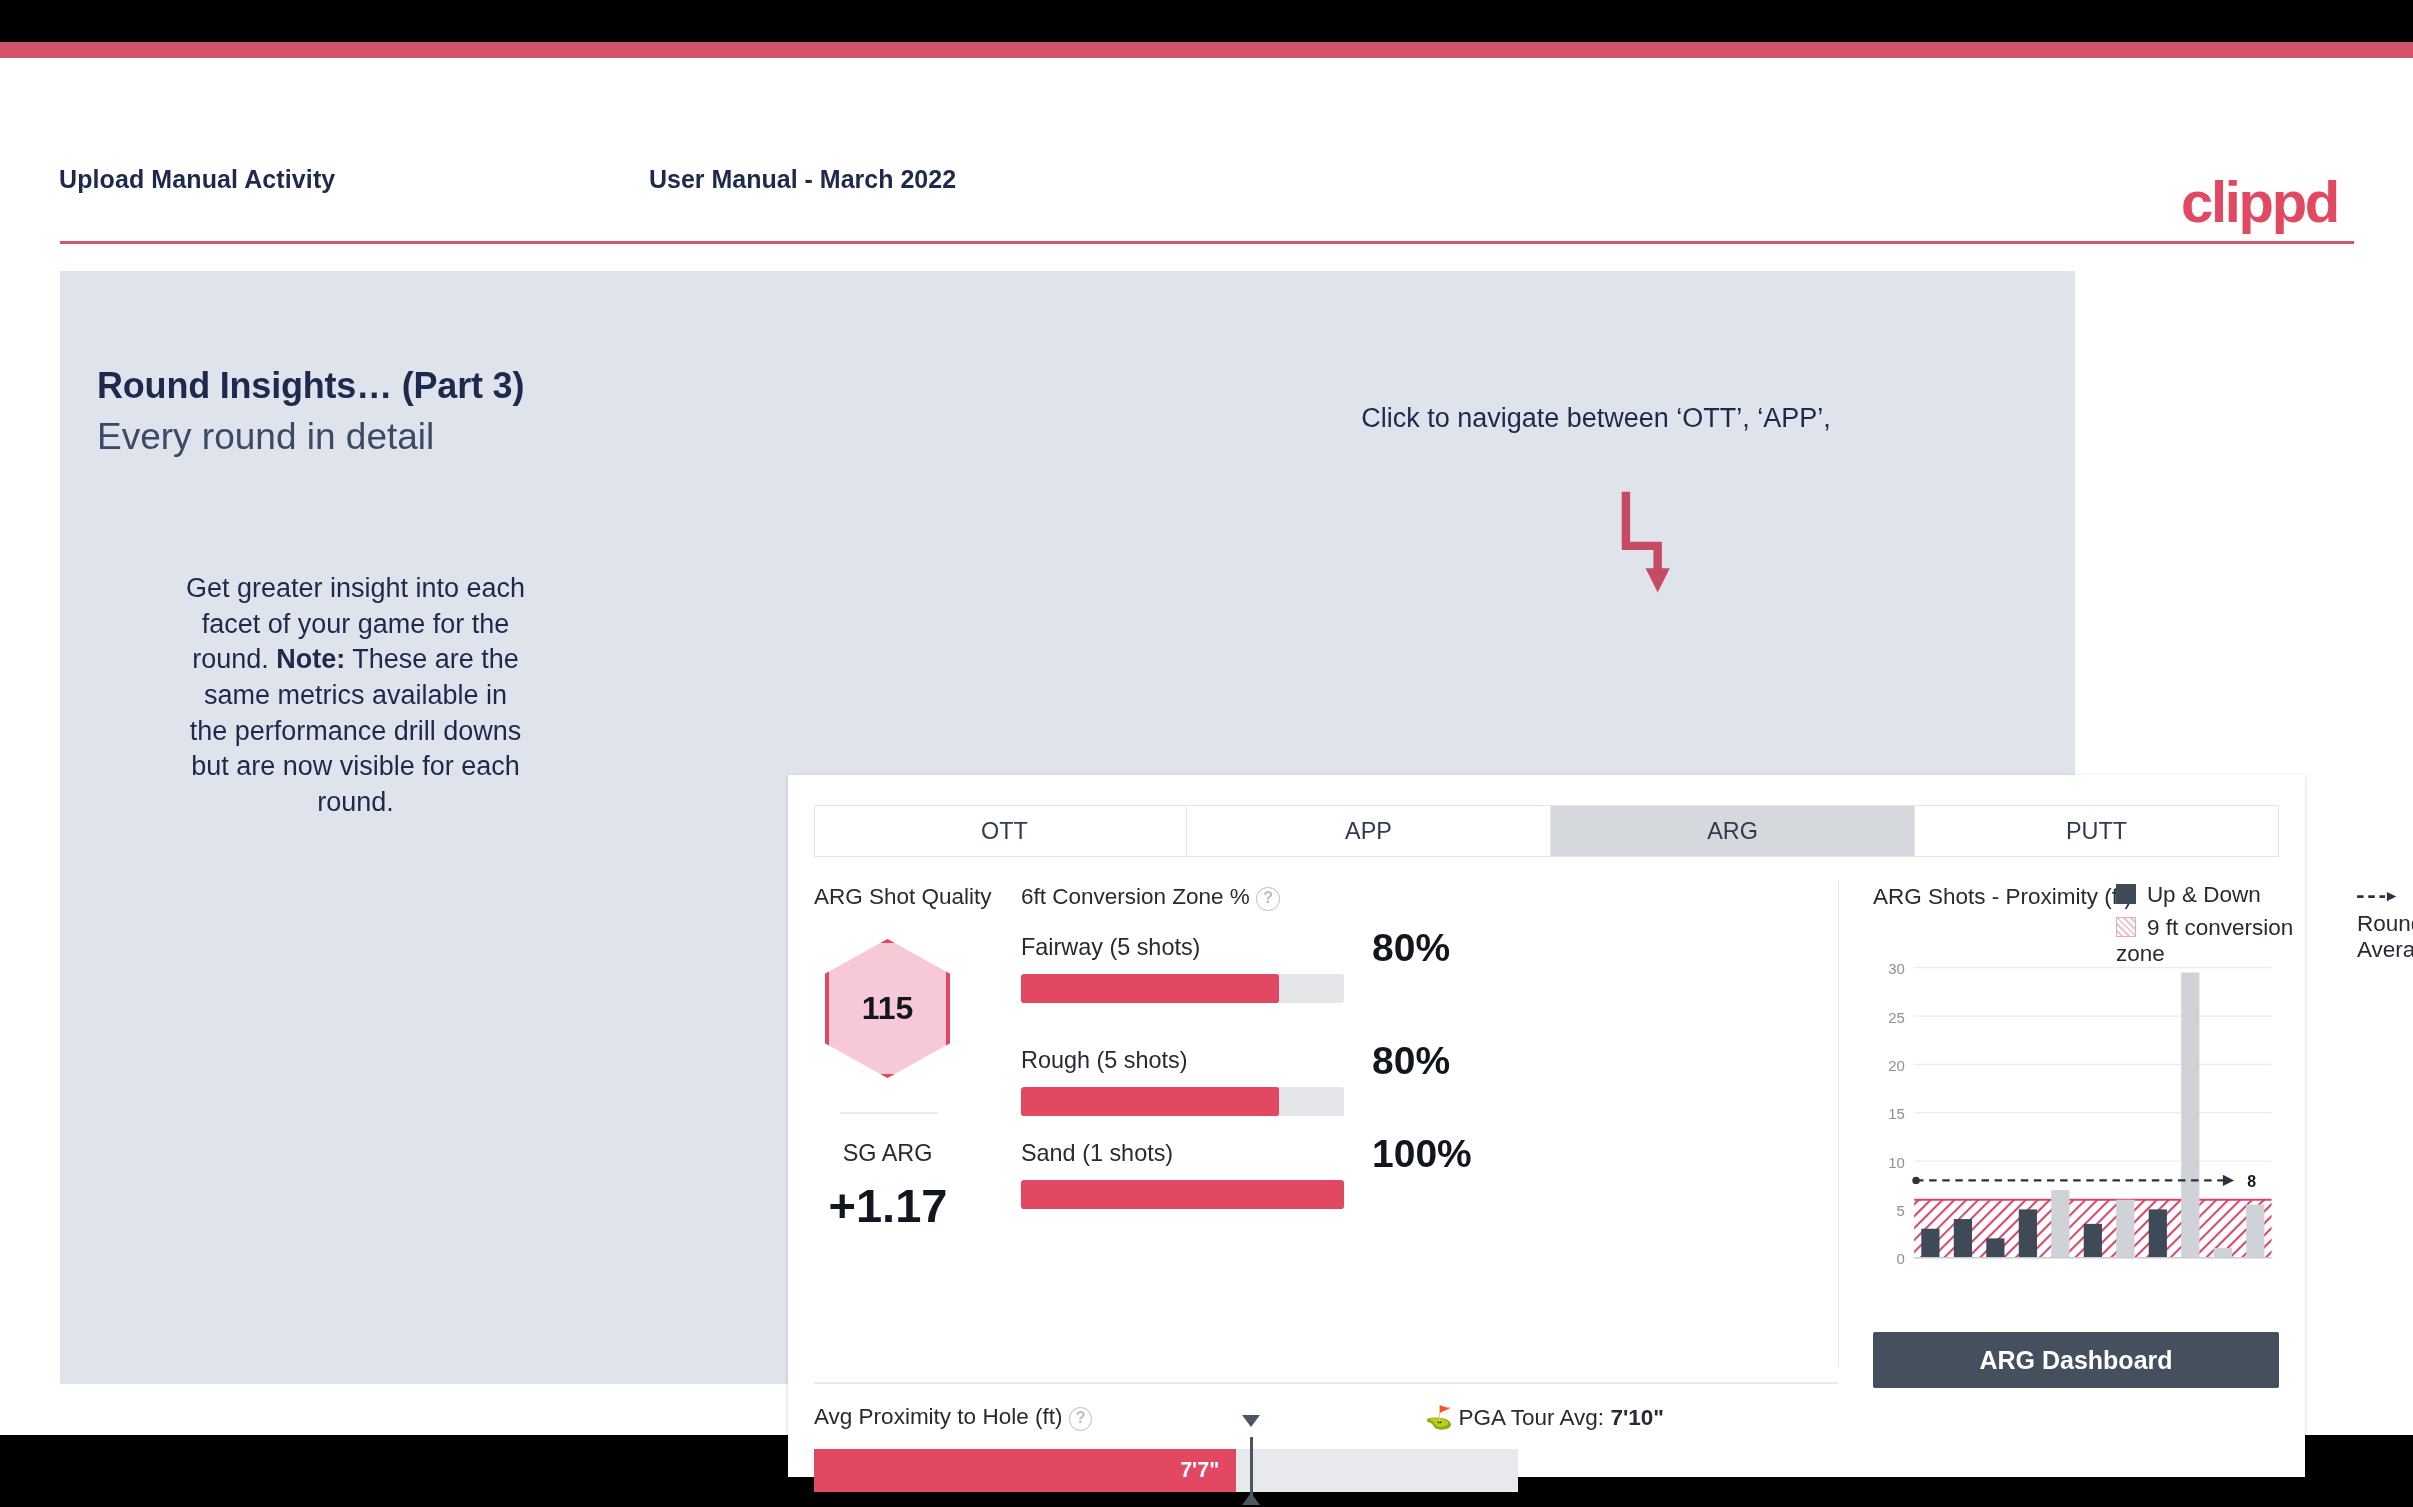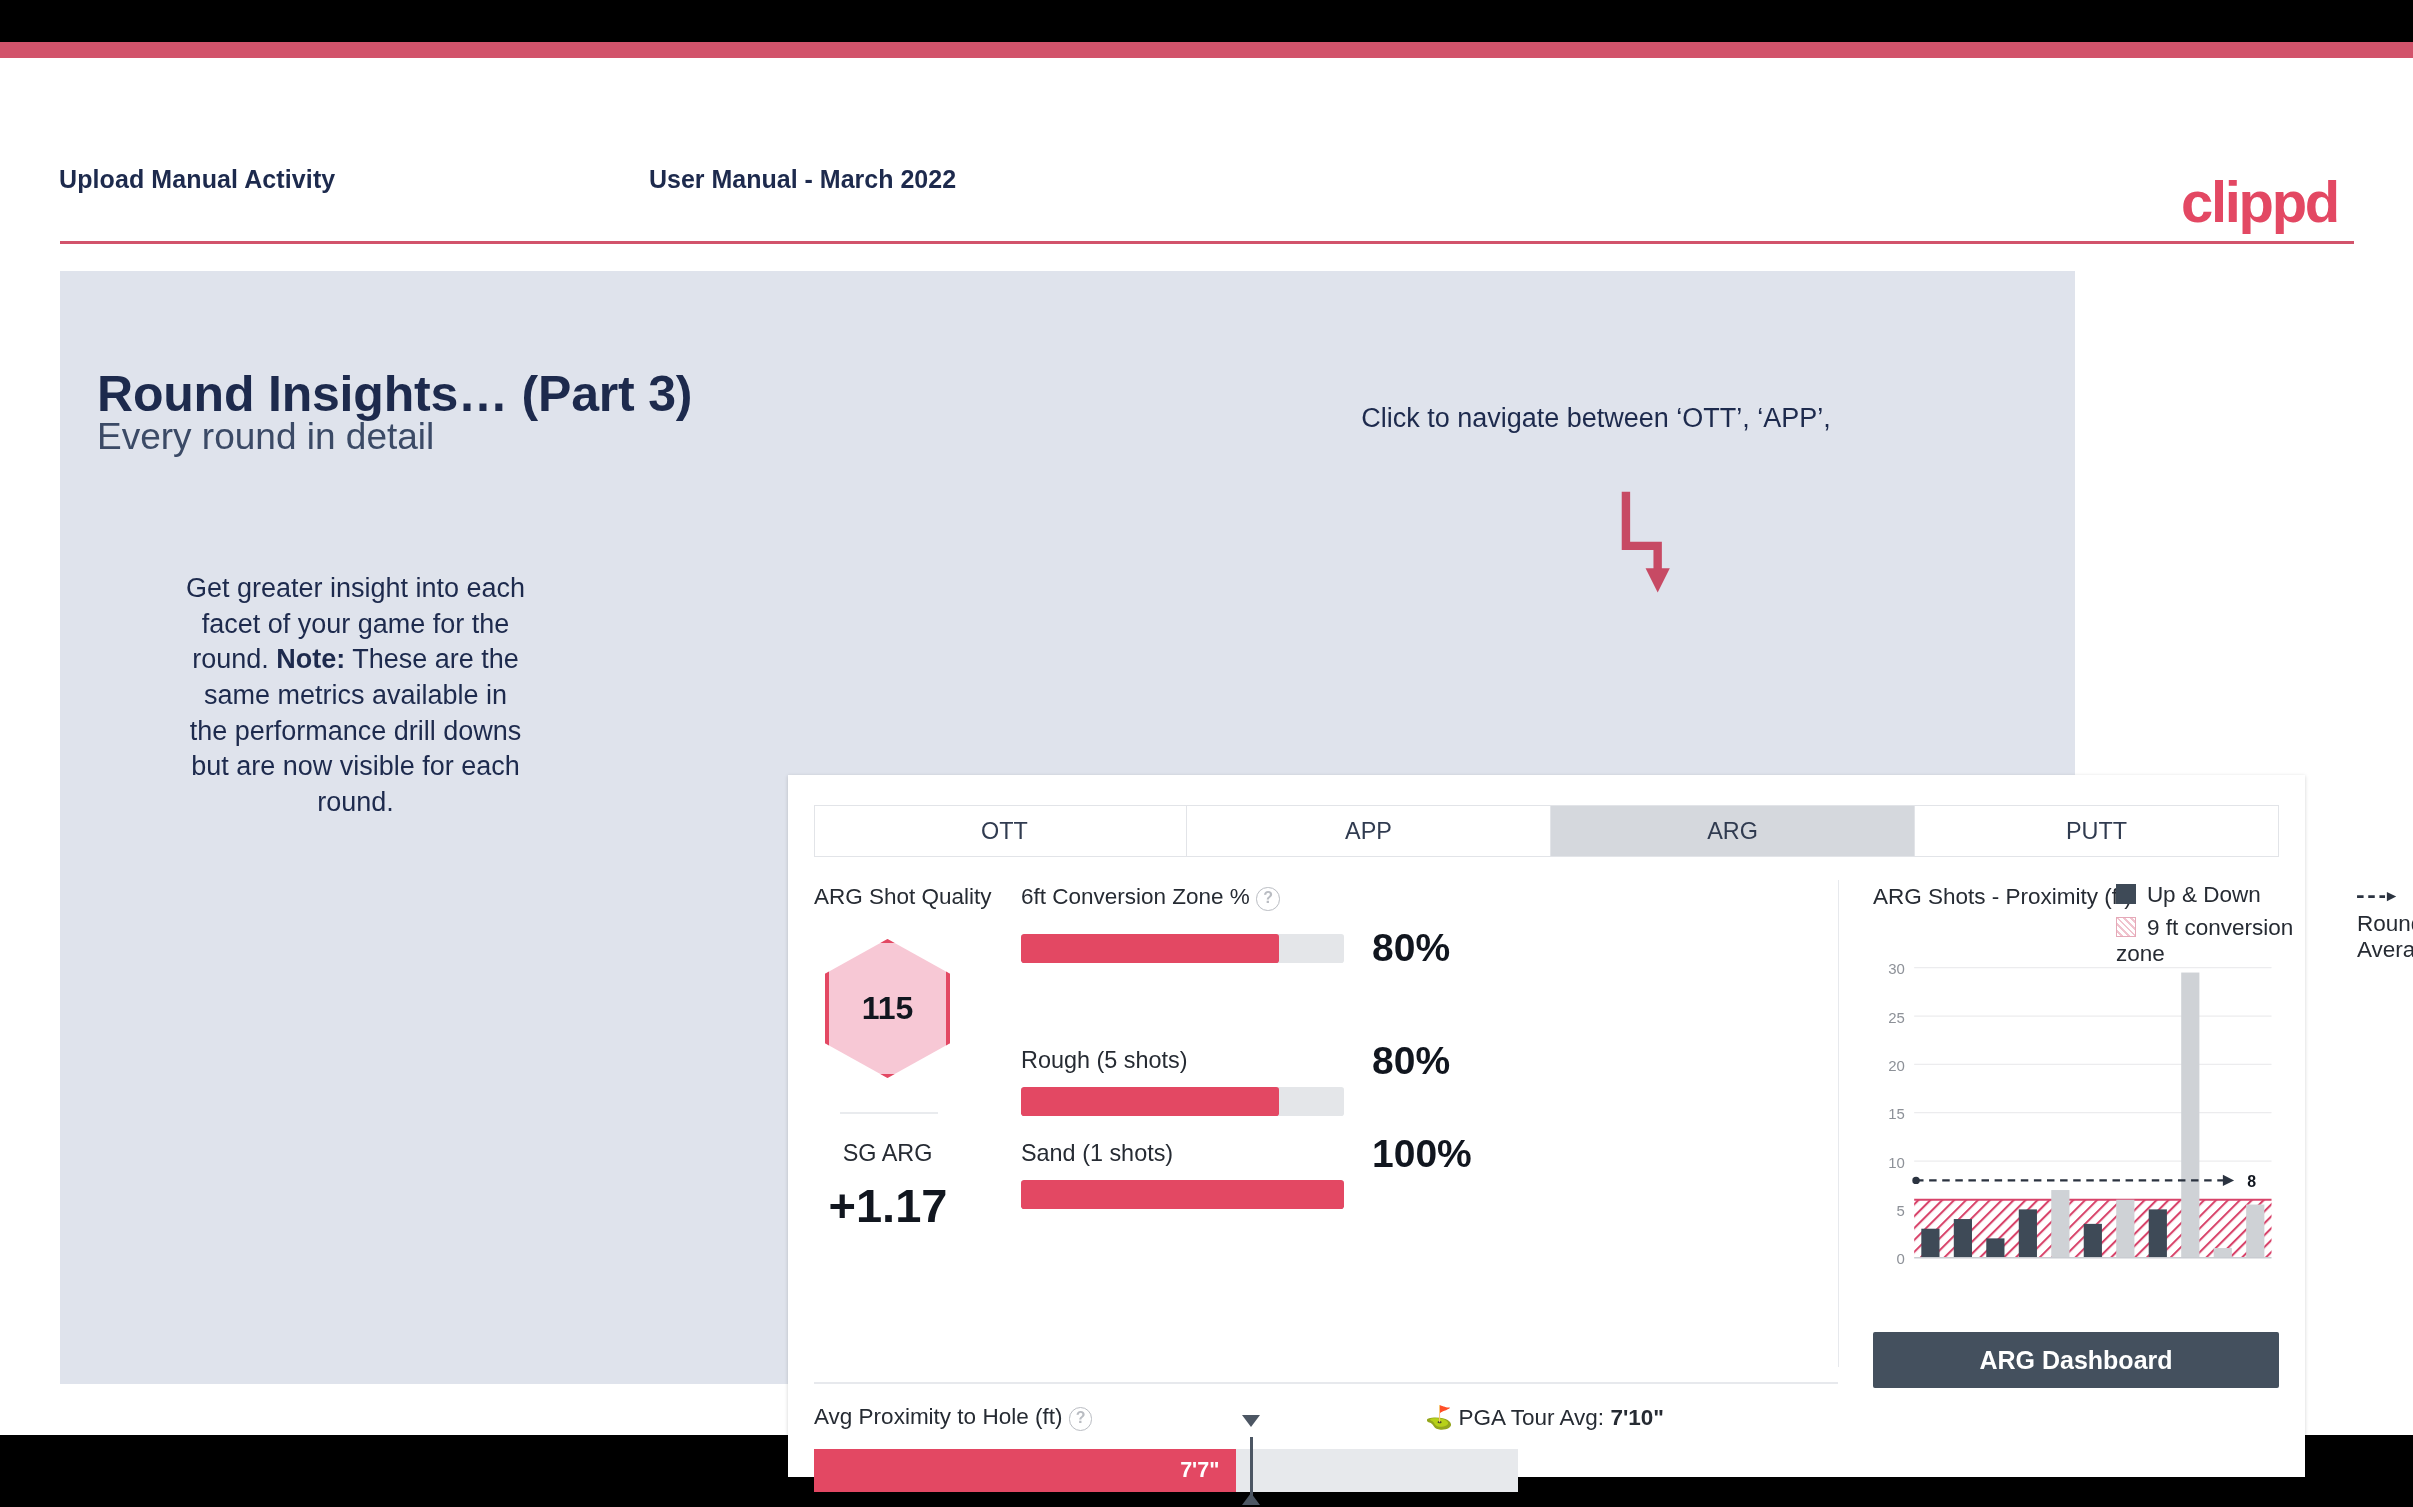--- a/index.html
+++ b/index.html
@@ -47,21 +47,21 @@
 
   
   .panel {
     position: absolute; top: 229px; left: 60px;
     width: 2015px; height: 1113px;
     background: #dfe3ec;
   }
 
   .title-main {
     position: absolute; top: 94px; left: 37px;
-    font-size: 50px; font-weight: 700; color: #1d2a4d;
+    font-size: 36px; font-weight: 700; color: #1d2a4d;
     letter-spacing: -0.2px;
   }
   .title-sub {
     position: absolute; top: 145px; left: 37px;
     font-size: 37px; font-weight: 400; color: #3b4a66;
   }
 
   .annot {
     position: absolute; top: 129px; left: 1255px;
     width: 562px; text-align: center;
@@ -277,20 +277,21 @@
       </div>
 
       <div class="hex-wrap">
         <div class="hex">115</div>
       </div>
       <div class="hexdiv"></div>
       <div class="sgarg-lbl">SG ARG</div>
       <div class="sgarg-val">+1.17</div>
 
       <div class="cvrow" style="top:159px;">
+        <div class="cv-name">Fairway (5 shots)</div>
         <div class="cv-track">
           <div class="cv-fill" id="cvf0" style="width: 80%;"></div>
         </div>
         <div class="cv-pct">80%</div>
       </div>
 
       <div class="cvrow" style="top:272px;">
         <div class="cv-name">Rough (5 shots)</div>
         <div class="cv-track">
           <div class="cv-fill" id="cvf1" style="width: 80%;"></div>

